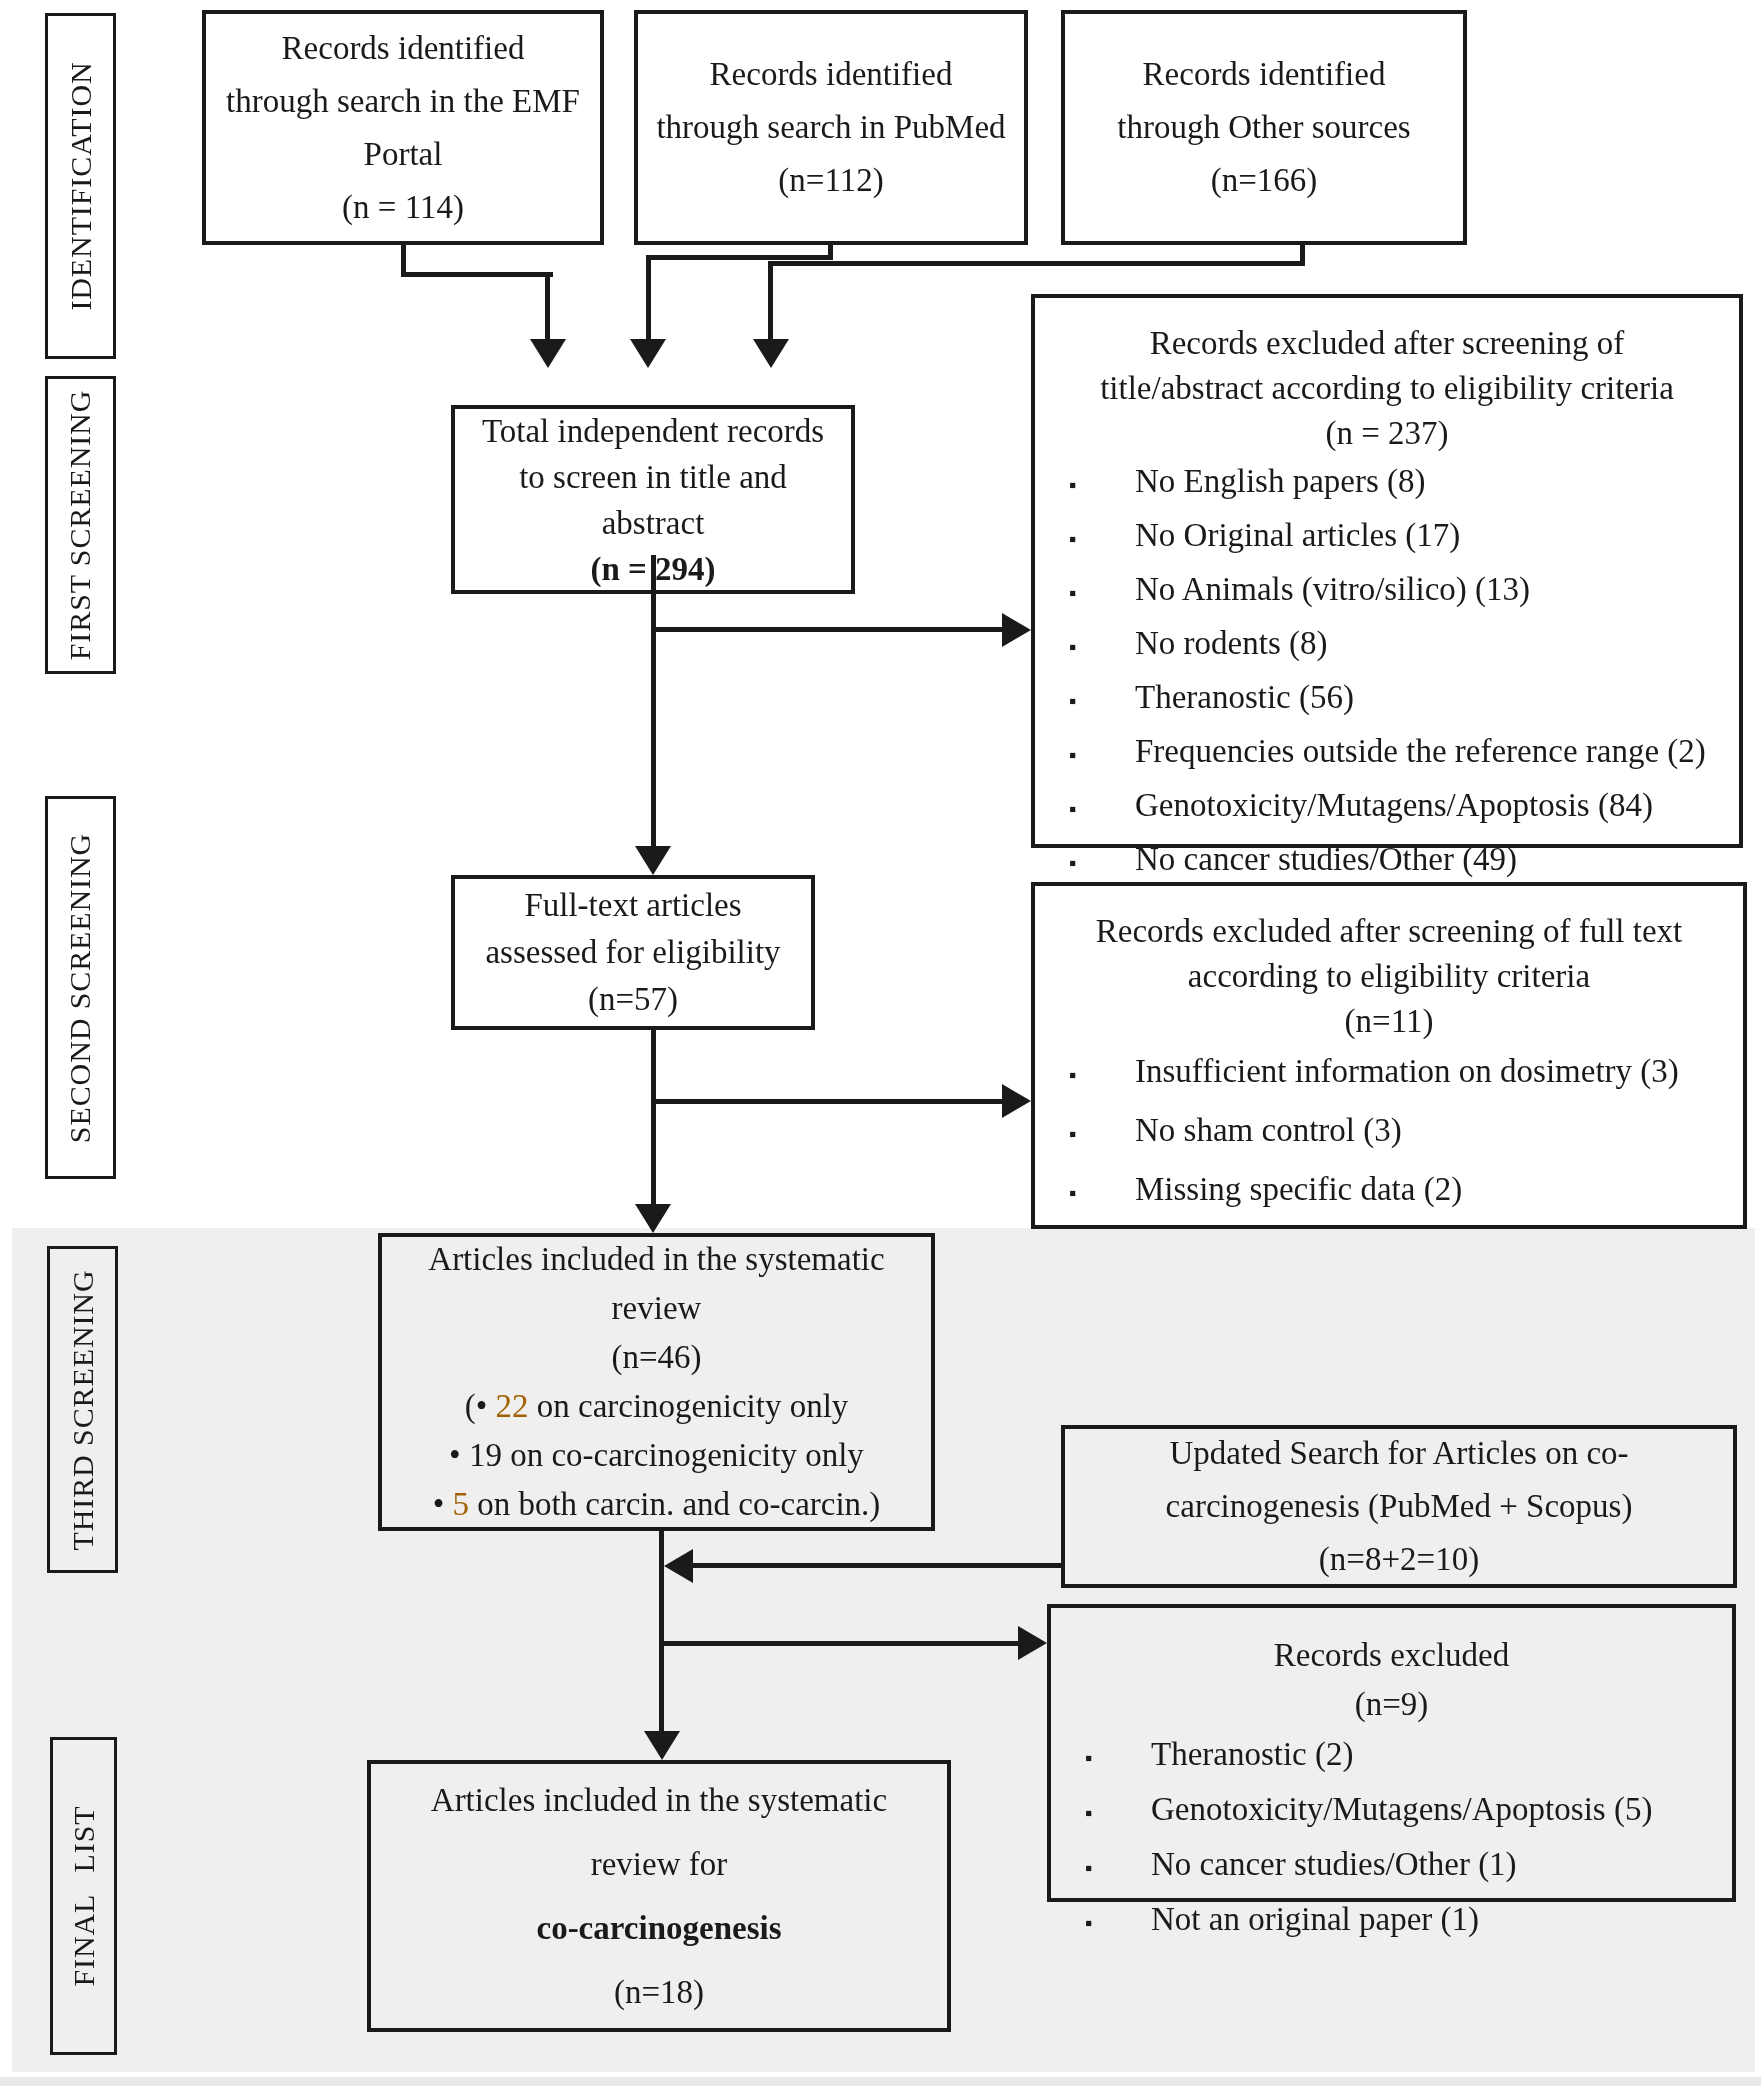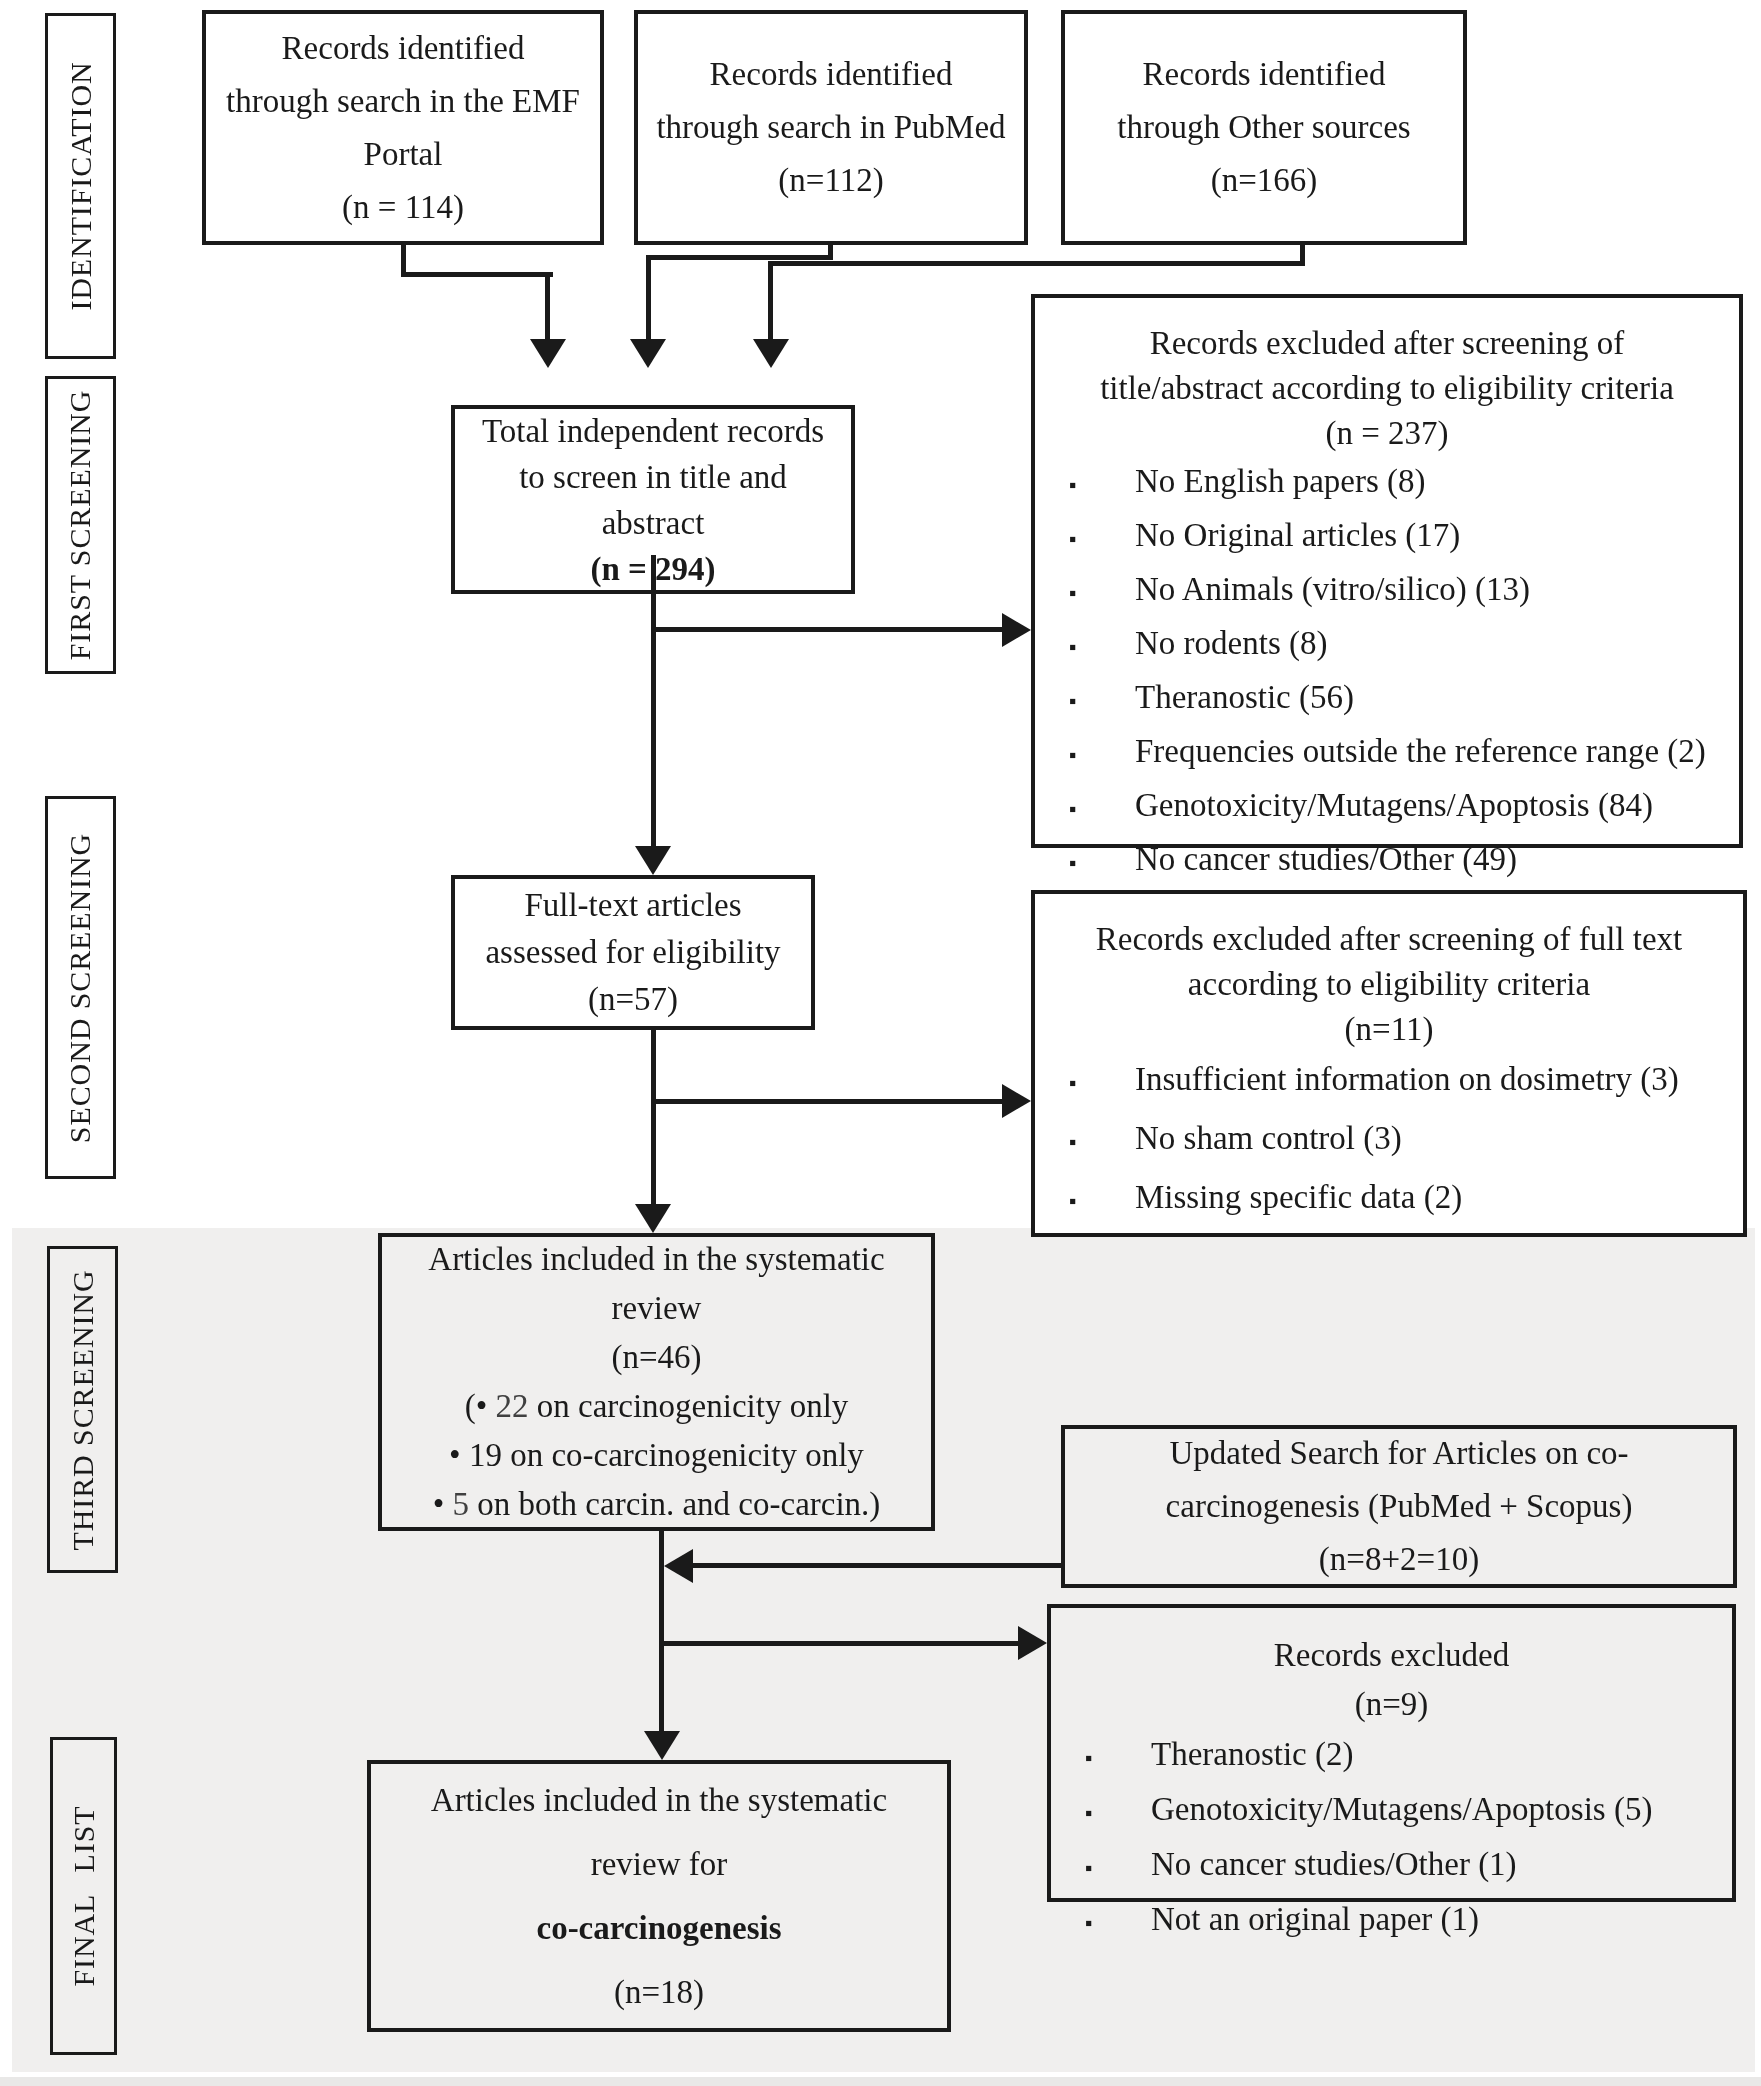--- a/index.html
+++ b/index.html
@@ -20,21 +20,21 @@
   .excl{justify-content:flex-start;align-items:stretch;text-align:center;padding-top:23px;}
   .excl .hdr{line-height:45px;}
   .excl .brow{display:flex;align-items:baseline;text-align:left;padding-left:34px;line-height:50px;}
   .excl .brow .g{width:66px;font-size:21px;flex:0 0 66px;}
   .lh98{line-height:46px;}
   .lh100{line-height:47px;}
   .lh103{line-height:49px;}
   .lh112{line-height:53px;}
   .lh135{line-height:64px;}
   .bold{font-weight:bold;}
-  .red{color:#404040;}
+  .red{color:#a16207;}
   .clip{overflow:hidden;}
 
   .line{position:absolute;background:#1a1a1a;}
   .tri{position:absolute;width:0;height:0;}
   .tri.down{border-left:18px solid transparent;border-right:18px solid transparent;border-top:29px solid #1a1a1a;}
   .tri.right{border-top:17px solid transparent;border-bottom:17px solid transparent;border-left:29px solid #1a1a1a;}
   .tri.left{border-top:17px solid transparent;border-bottom:17px solid transparent;border-right:29px solid #1a1a1a;}
 </style>
 </head>
 <body>
@@ -121,21 +121,21 @@
         <span>No cancer studies/Other (49)</span>
       </div>
   </div>
 
   <div class="box lh100" style="left:451px;top:875px;width:364px;height:155px;">
     <div>Full-text articles</div>
     <div>assessed for eligibility</div>
     <div>(n=57)</div>
   </div>
 
-  <div class="box excl clip" style="left:1031px;top:882px;width:716px;height:347px;margin-top:8px;">
+  <div class="box excl clip" style="left:1031px;top:882px;width:716px;height:347px;">
     <div class="hdr">Records excluded after screening of full text</div>
     <div class="hdr">according to eligibility criteria</div>
     <div class="hdr">(n=11)</div>
     <div class="brow" style="line-height:55px;">
         <span class="g">▪</span>
         <span>Insufficient information on dosimetry (3)</span>
       </div>
     <div class="brow" style="line-height:55px;">
         <span class="g">▪</span>
         <span>No sham control (3)</span>

